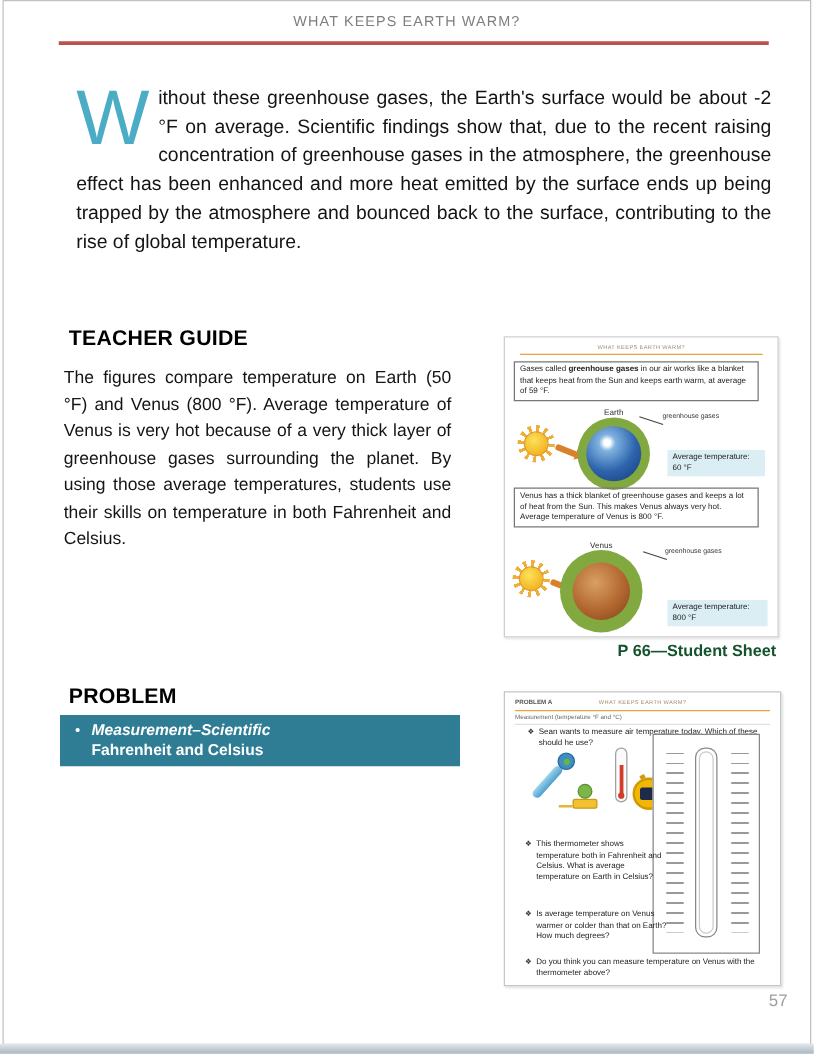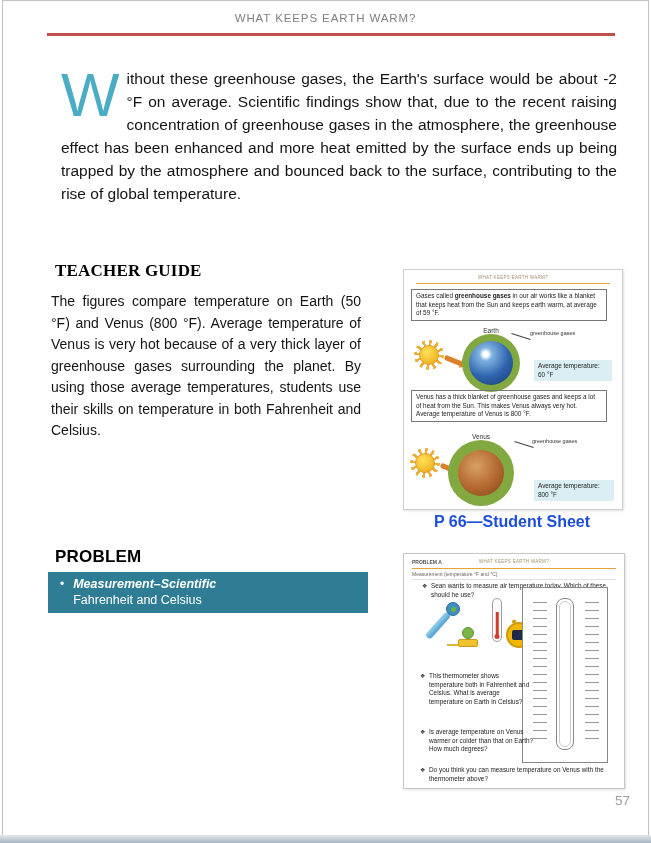--- a/index.html
+++ b/index.html
@@ -15,34 +15,34 @@
   .red-rule{position:absolute;top:32px;left:44px;width:568px;height:3px;
     background:var(--rule-red,#C0504D);}
 
   
   .intro{position:absolute;left:58px;top:66px;width:556px;margin:0;
     font-size:15.5px;line-height:23px;color:#141414;text-align:justify;font-weight:500;}
   .dropcap{float:left;font-size:62px;line-height:44px;padding:6px 7px 0 0;
     color:var(--accent-teal,#4BACC6);font-weight:400;}
 
   
-  .tg-heading{position:absolute;left:52px;top:260px;margin:0;font-size:17px;font-weight:700;color:#000;letter-spacing:.2px;font-family:Liberation Serif, serif;}
+  .tg-heading{position:absolute;left:52px;top:260px;margin:0;font-size:17px;font-weight:700;color:#000;letter-spacing:.2px;}
   .tg-body{position:absolute;left:48px;top:290px;width:310px;margin:0;
     font-size:14px;line-height:21.5px;color:#141414;text-align:justify;font-weight:500;}
   .prob-heading{position:absolute;left:52px;top:546px;margin:0;font-size:17px;font-weight:700;color:#000;letter-spacing:.2px;}
   .prob-tag{position:absolute;left:45px;top:571px;width:320px;box-sizing:border-box;
     background:var(--topic-box-teal,#2E7D95);color:#fff;padding:4px 10px 5px 12px;display:flex;gap:9px;}
   .prob-tag .bullet{font-size:12px;line-height:17px;}
   .tag1{font-size:12.5px;line-height:16px;font-style:italic;font-weight:700;}
-  .tag2{font-size:12.5px;line-height:16px;font-weight:400;}
+  .tag2{font-size:12.5px;line-height:16px;font-weight:700;}
   .prob-body{position:absolute;left:48px;top:628px;width:310px;margin:0;
     font-size:14px;line-height:21.5px;color:#141414;text-align:justify;font-weight:500;}
 
   
-  .cap{position:absolute;width:218px;text-align:center;font-size:16px;font-weight:700;color:#1d4ed8;}
+  .cap{position:absolute;width:218px;text-align:right;font-size:13px;font-weight:700;color:#14532d;}
   .cap1{left:400px;top:512px;}
   .cap2{left:395px;top:791px;}
   .page-number{position:absolute;left:612px;top:792px;font-size:13.5px;color:#9e9e9e;}
 
   
   .thumb{position:absolute;background:#fff;margin:0;}
   .thumb1{left:400px;top:268px;width:218px;height:239px;border:1px solid #cfcfcf;box-shadow:1px 1px 2px rgba(0,0,0,.12);}
   .t1-title,.t2-title{font-size:4.5px;color:#a38e6e;letter-spacing:.3px;}
   .t1-title{position:absolute;top:5px;left:0;right:0;text-align:center;}
   .mini-rule{position:absolute;height:1px;background:var(--orange-accent,#E8A33D);}

